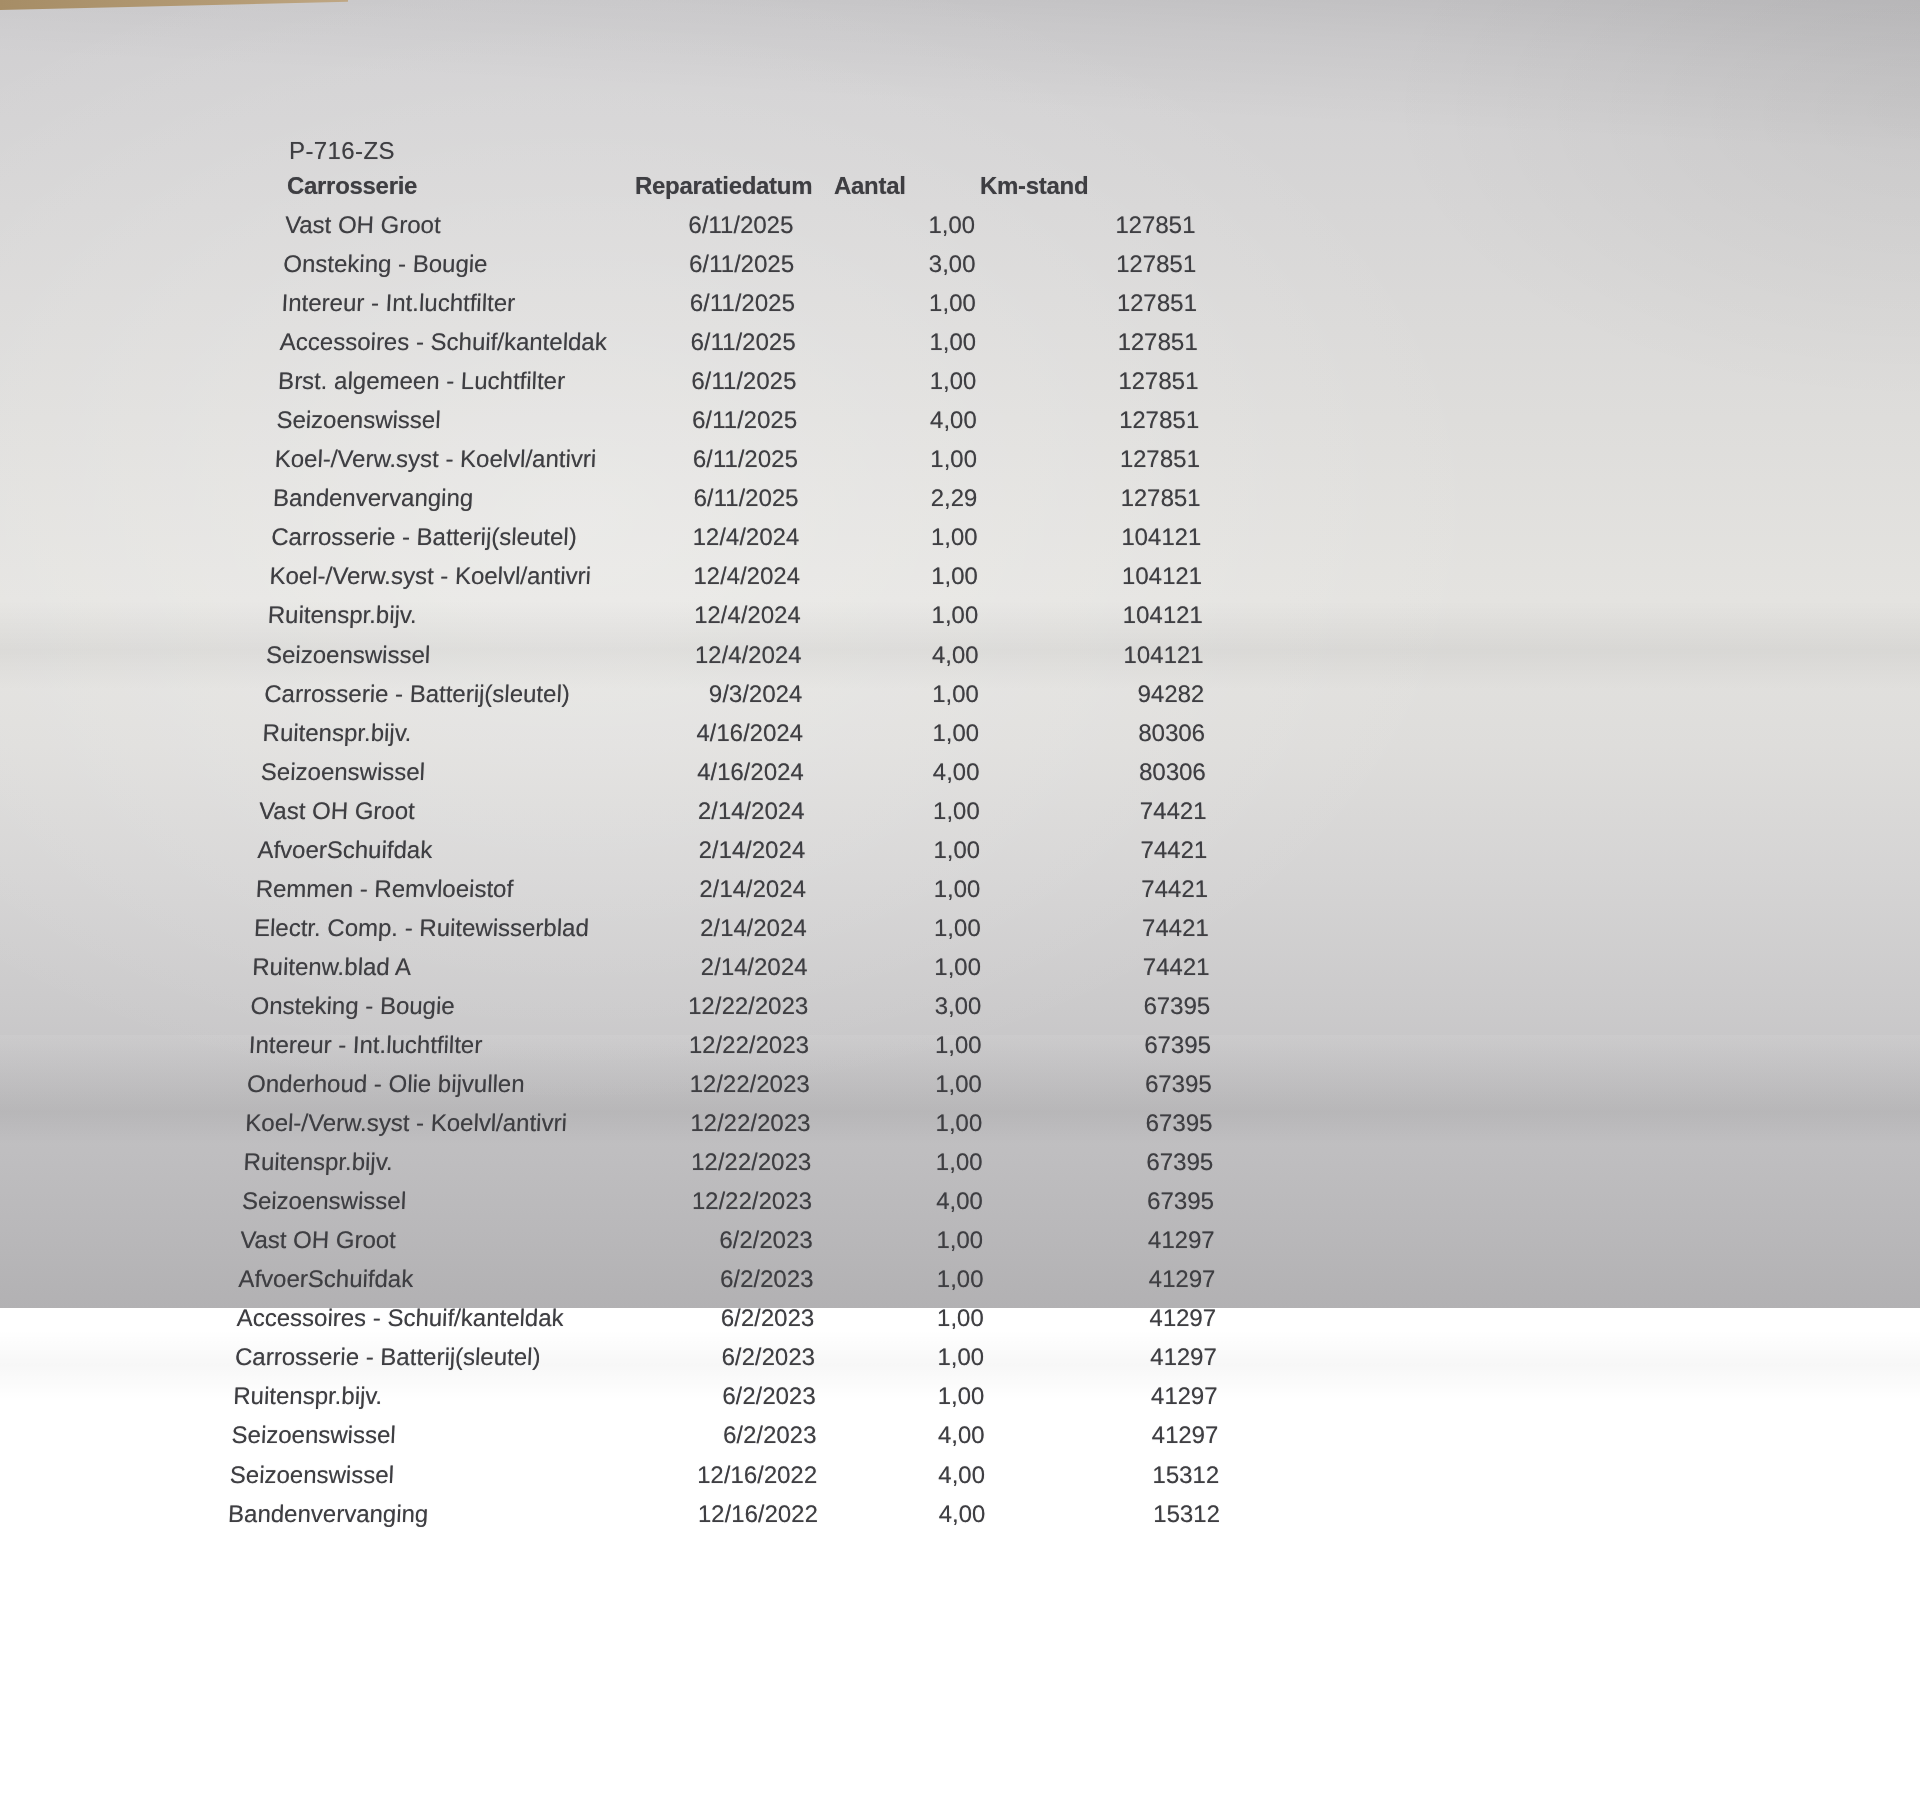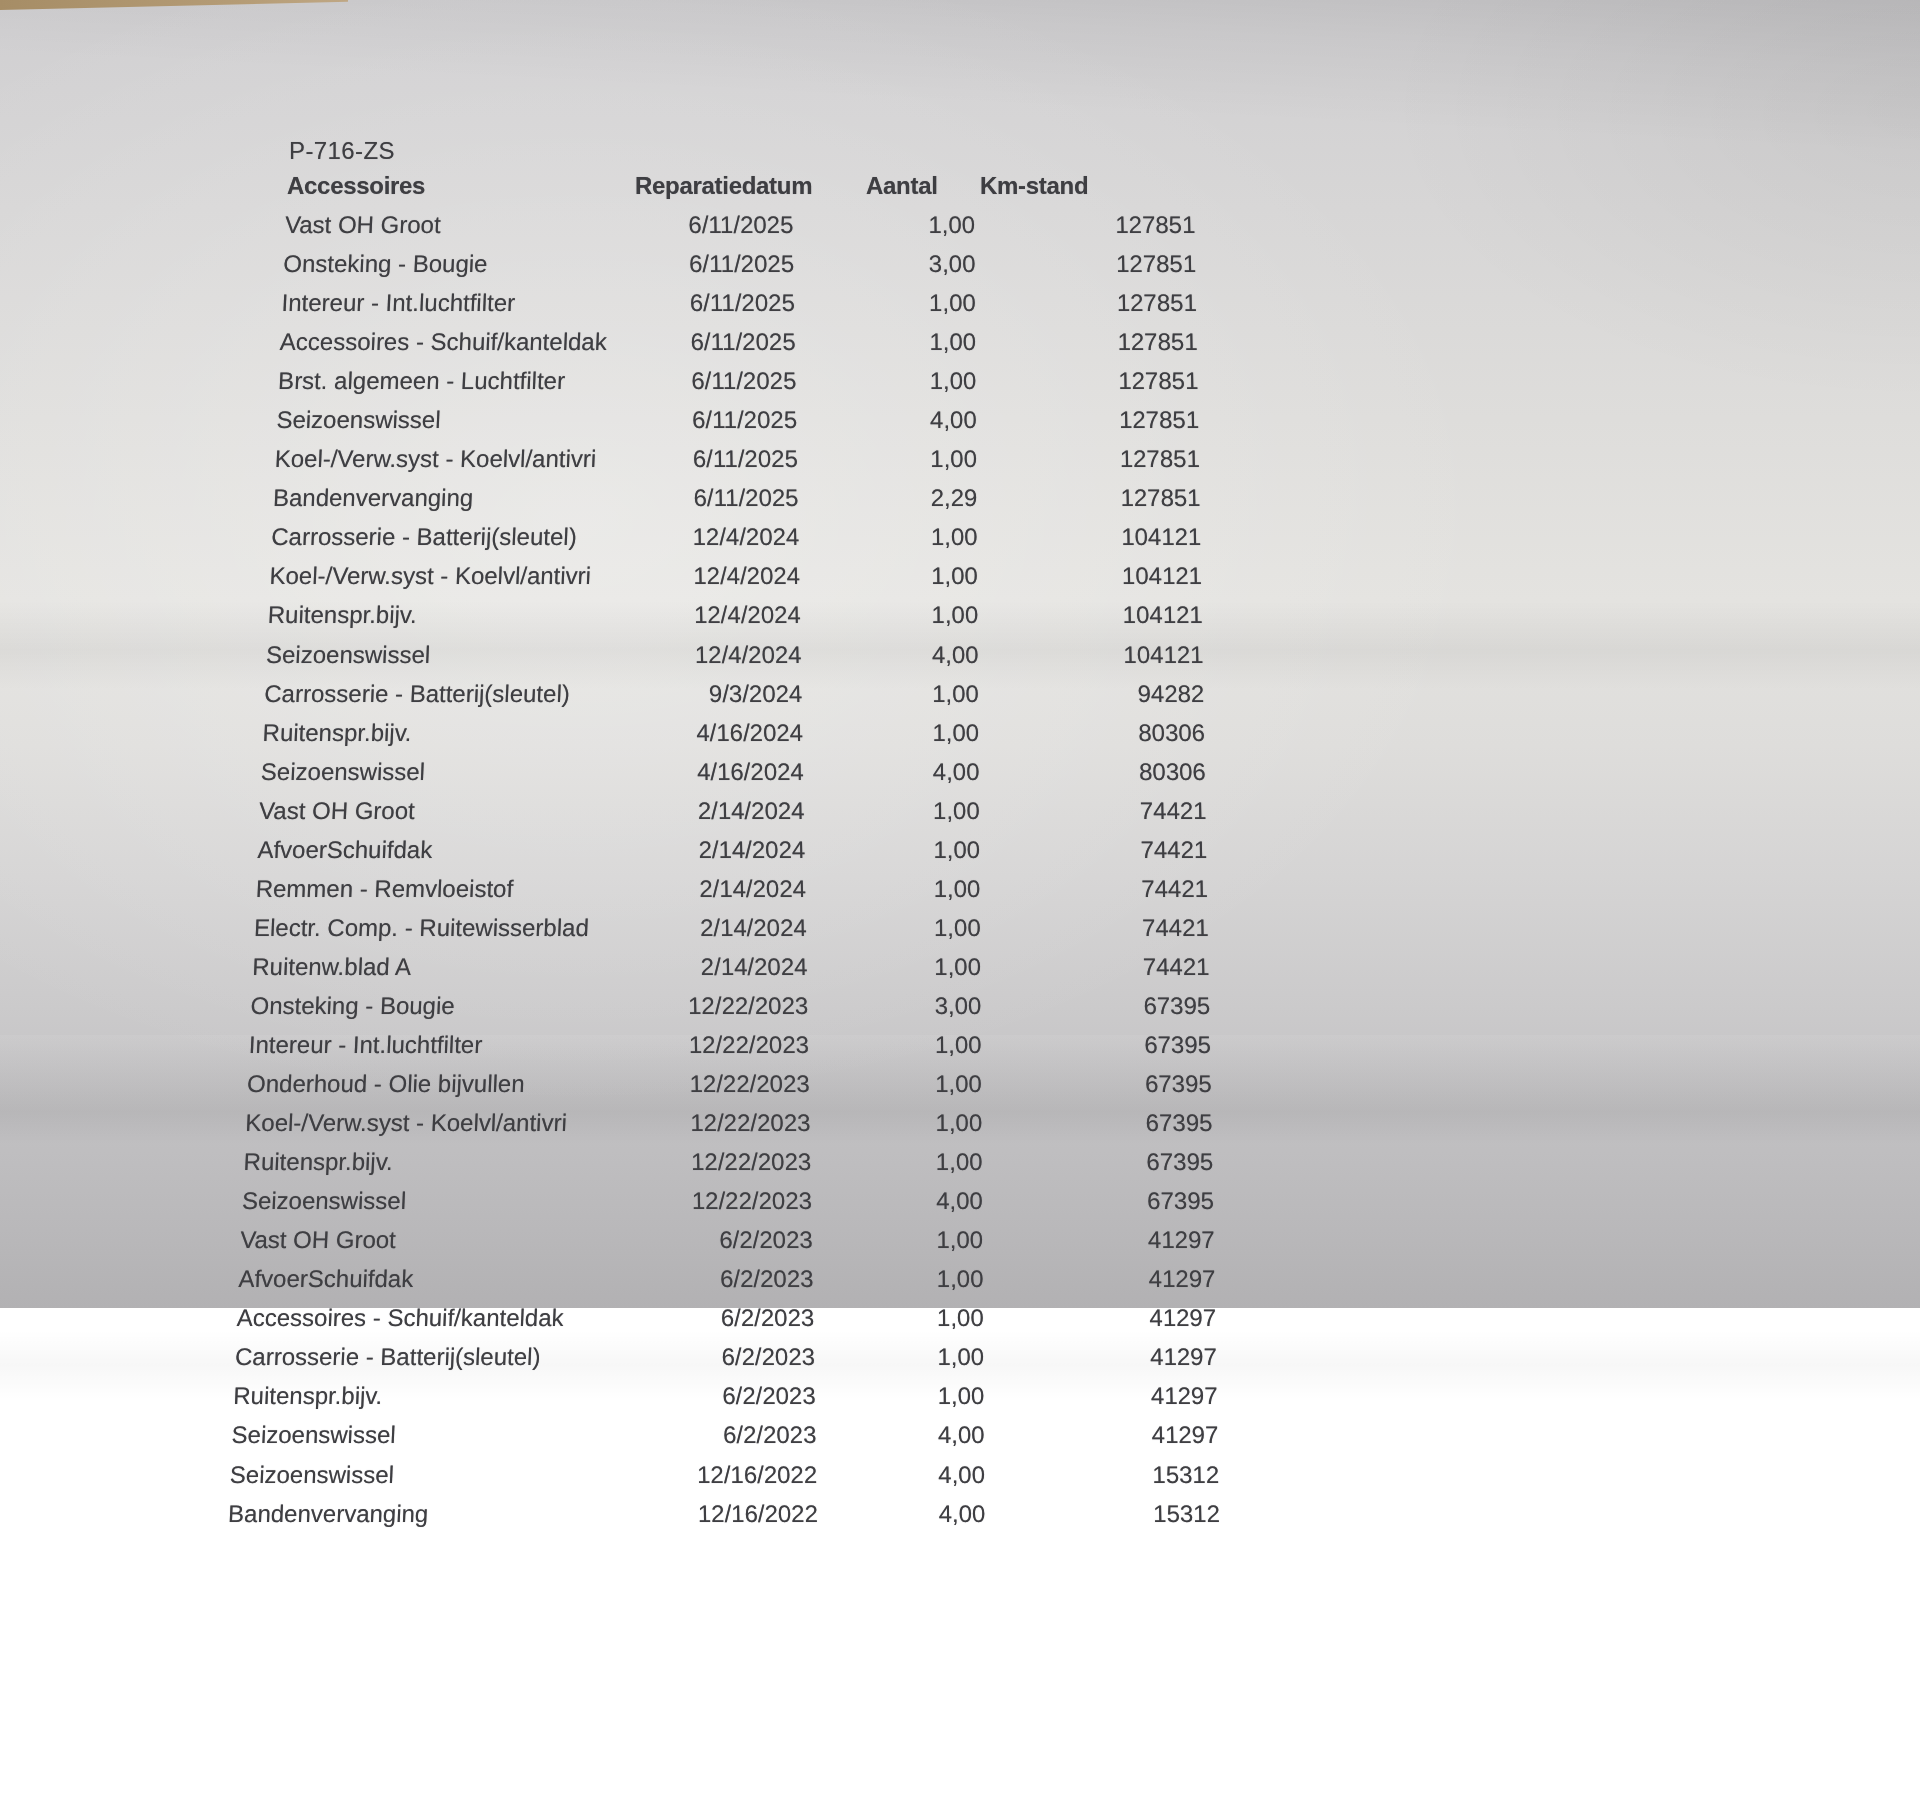--- a/index.html
+++ b/index.html
@@ -76,21 +76,21 @@
   .thead span {
     position: absolute;
     top: 172px;
     font-size: 24px; line-height: 28px;
     font-weight: bold;
     letter-spacing: -0.3px;
     white-space: nowrap;
   }
   .h-omschrijving   { left: 287px; }
   .h-reparatiedatum { left: 614px; margin-left: 21px; }
-  .h-aantal         { left: 866px; }
+  .h-aantal         { left: 834px; }
   .h-km_stand       { left: 980px; }
 
   
   .col {
     position: absolute;
     top: 205px;
     font-size: 24px;
     white-space: nowrap;
   }
   .col .cell {
@@ -128,21 +128,21 @@
   <div class="table-edge"></div>
   <div class="band band-1"></div>
   <div class="band band-2"></div>
   <div class="band band-3"></div>
 
   <div class="content">
 
     <div class="plate">P-716-ZS</div>
 
     <div class="thead">
-      <span class="h-omschrijving">Accessoires</span>
+      <span class="h-omschrijving">Carrosserie</span>
       <span class="h-reparatiedatum">Reparatiedatum</span>
       <span class="h-aantal">Aantal</span>
       <span class="h-km_stand">Km-stand</span>
     </div>
 
     <div>
       <div class="col" id="col-omschrijving">
           <div class="cell">Vast OH Groot</div>
           <div class="cell">Onsteking - Bougie</div>
           <div class="cell">Intereur - Int.luchtfilter</div>

